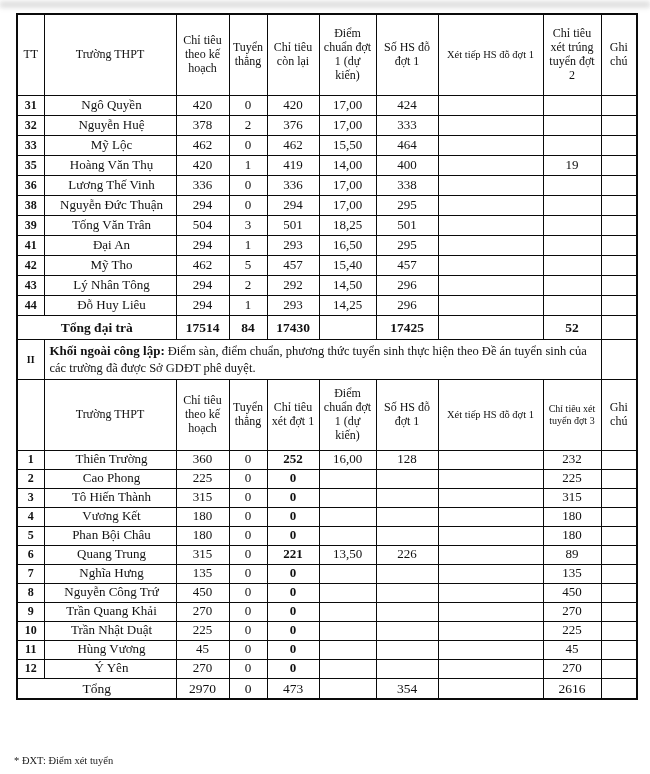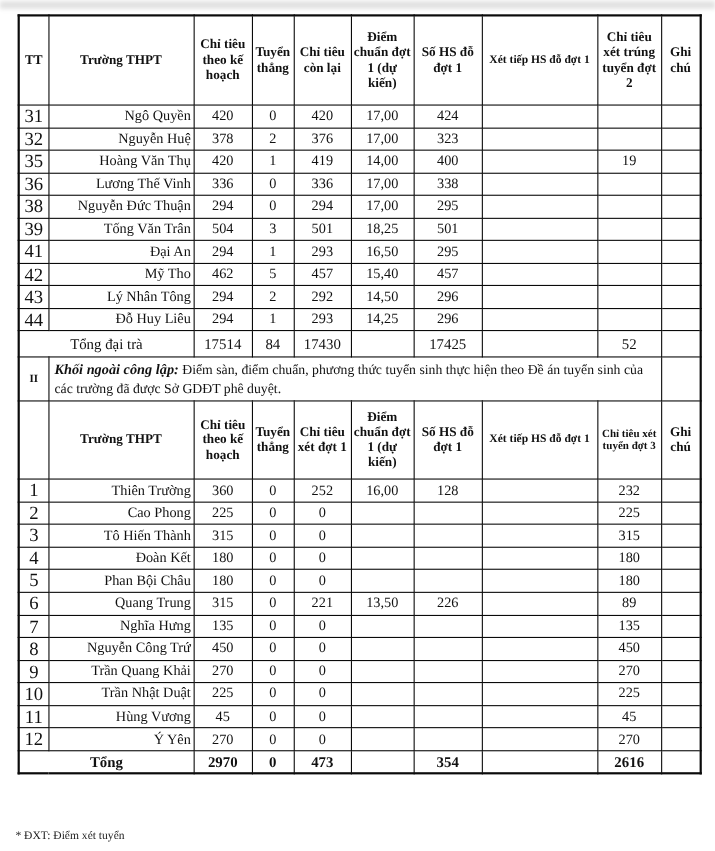--- a/index.html
+++ b/index.html
@@ -5,37 +5,37 @@
   html,body{margin:0;padding:0;background:#fff;}
   body{width:650px;height:774px;position:relative;overflow:hidden;
        font-family:"Liberation Serif","DejaVu Serif",serif;color:#111;}
   #top-smudge{position:absolute;top:1px;left:0;width:650px;height:7px;
        background:rgba(120,120,120,.22);filter:blur(2px);}
   table{position:absolute;left:16px;top:13px;width:621px;
        border-collapse:collapse;table-layout:fixed;
        border:2px solid #0a0a0a;}
   td,th{border:1px solid #0a0a0a;padding:0 2px;overflow:hidden;
        vertical-align:middle;text-align:center;line-height:1.15;}
-  th{font-weight:bold;font-size:12px;}
+  th{font-weight:normal;font-size:12px;}
   th.small{font-size:10.5px;}
   th.xsmall{font-size:10px;margin-left:12px;}
   td{font-size:13px;}
-  td.name{text-align:right;padding-left:5px;}
-  td.tt{font-size:17px;}
+  td.name{text-align:center;padding-left:5px;}
+  td.tt{font-size:12px;font-weight:bold;}
   tr.hdr1 td, tr.hdr1 th{height:80px;}
   tr.hdr2 td, tr.hdr2 th{height:70px;}
   tr.datarow{height:20px;}
   tr.datarow2{height:19px;}
-  tr.totalrow{height:24px;font-weight:normal;}
-  tr.totalrow2{height:21px;font-weight:bold;}
+  tr.totalrow{height:24px;font-weight:bold;}
+  tr.totalrow2{height:21px;font-weight:normal;}
   tr.totalrow td, tr.totalrow2 td{font-size:13.5px;}
-  td.bold{font-weight:normal;margin-left:24px;}
+  td.bold{font-weight:bold;margin-left:24px;}
   tr.noterow{height:36px;}
   td.note-text{text-align:left;font-size:12.5px;padding:2px 5px;line-height:1.35;}
-  td.note-text .lead{font-weight:bold;font-style:italic;font-size:13px;}
+  td.note-text .lead{font-weight:bold;font-size:13px;}
   td.note-tt{font-weight:bold;font-size:10px;}
   #footnote{position:absolute;left:14px;top:755px;font-size:10.5px;color:#1a1a1a;}
 </style>
 </head>
 <body>
 
 <div id="top-smudge"></div>
 
 <table>
   <colgroup>
@@ -75,21 +75,33 @@
         <td class=""></td>
         <td class=""></td>
       </tr>
       <tr class="datarow">
         <td class="tt">32</td>
         <td class="name">Nguyễn Huệ</td>
         <td class="">378</td>
         <td class="">2</td>
         <td class="">376</td>
         <td class="">17,00</td>
-        <td class="">323</td>
+        <td class="">333</td>
+        <td class=""></td>
+        <td class=""></td>
+        <td class=""></td>
+      </tr>
+      <tr class="datarow">
+        <td class="tt">33</td>
+        <td class="name">Mỹ Lộc</td>
+        <td class="">462</td>
+        <td class="">0</td>
+        <td class="">462</td>
+        <td class="">15,50</td>
+        <td class="">464</td>
         <td class=""></td>
         <td class=""></td>
         <td class=""></td>
       </tr>
       <tr class="datarow">
         <td class="tt">35</td>
         <td class="name">Hoàng Văn Thụ</td>
         <td class="">420</td>
         <td class="">1</td>
         <td class="">419</td>
@@ -242,21 +254,21 @@
         <td class="">0</td>
         <td class="bold">0</td>
         <td class=""></td>
         <td class=""></td>
         <td class=""></td>
         <td class="">315</td>
         <td class=""></td>
       </tr>
       <tr class="datarow2">
         <td class="tt">4</td>
-        <td class="name">Đoàn Kết</td>
+        <td class="name">Vương Kết</td>
         <td class="">180</td>
         <td class="">0</td>
         <td class="bold">0</td>
         <td class=""></td>
         <td class=""></td>
         <td class=""></td>
         <td class="">180</td>
         <td class=""></td>
       </tr>
       <tr class="datarow2">

